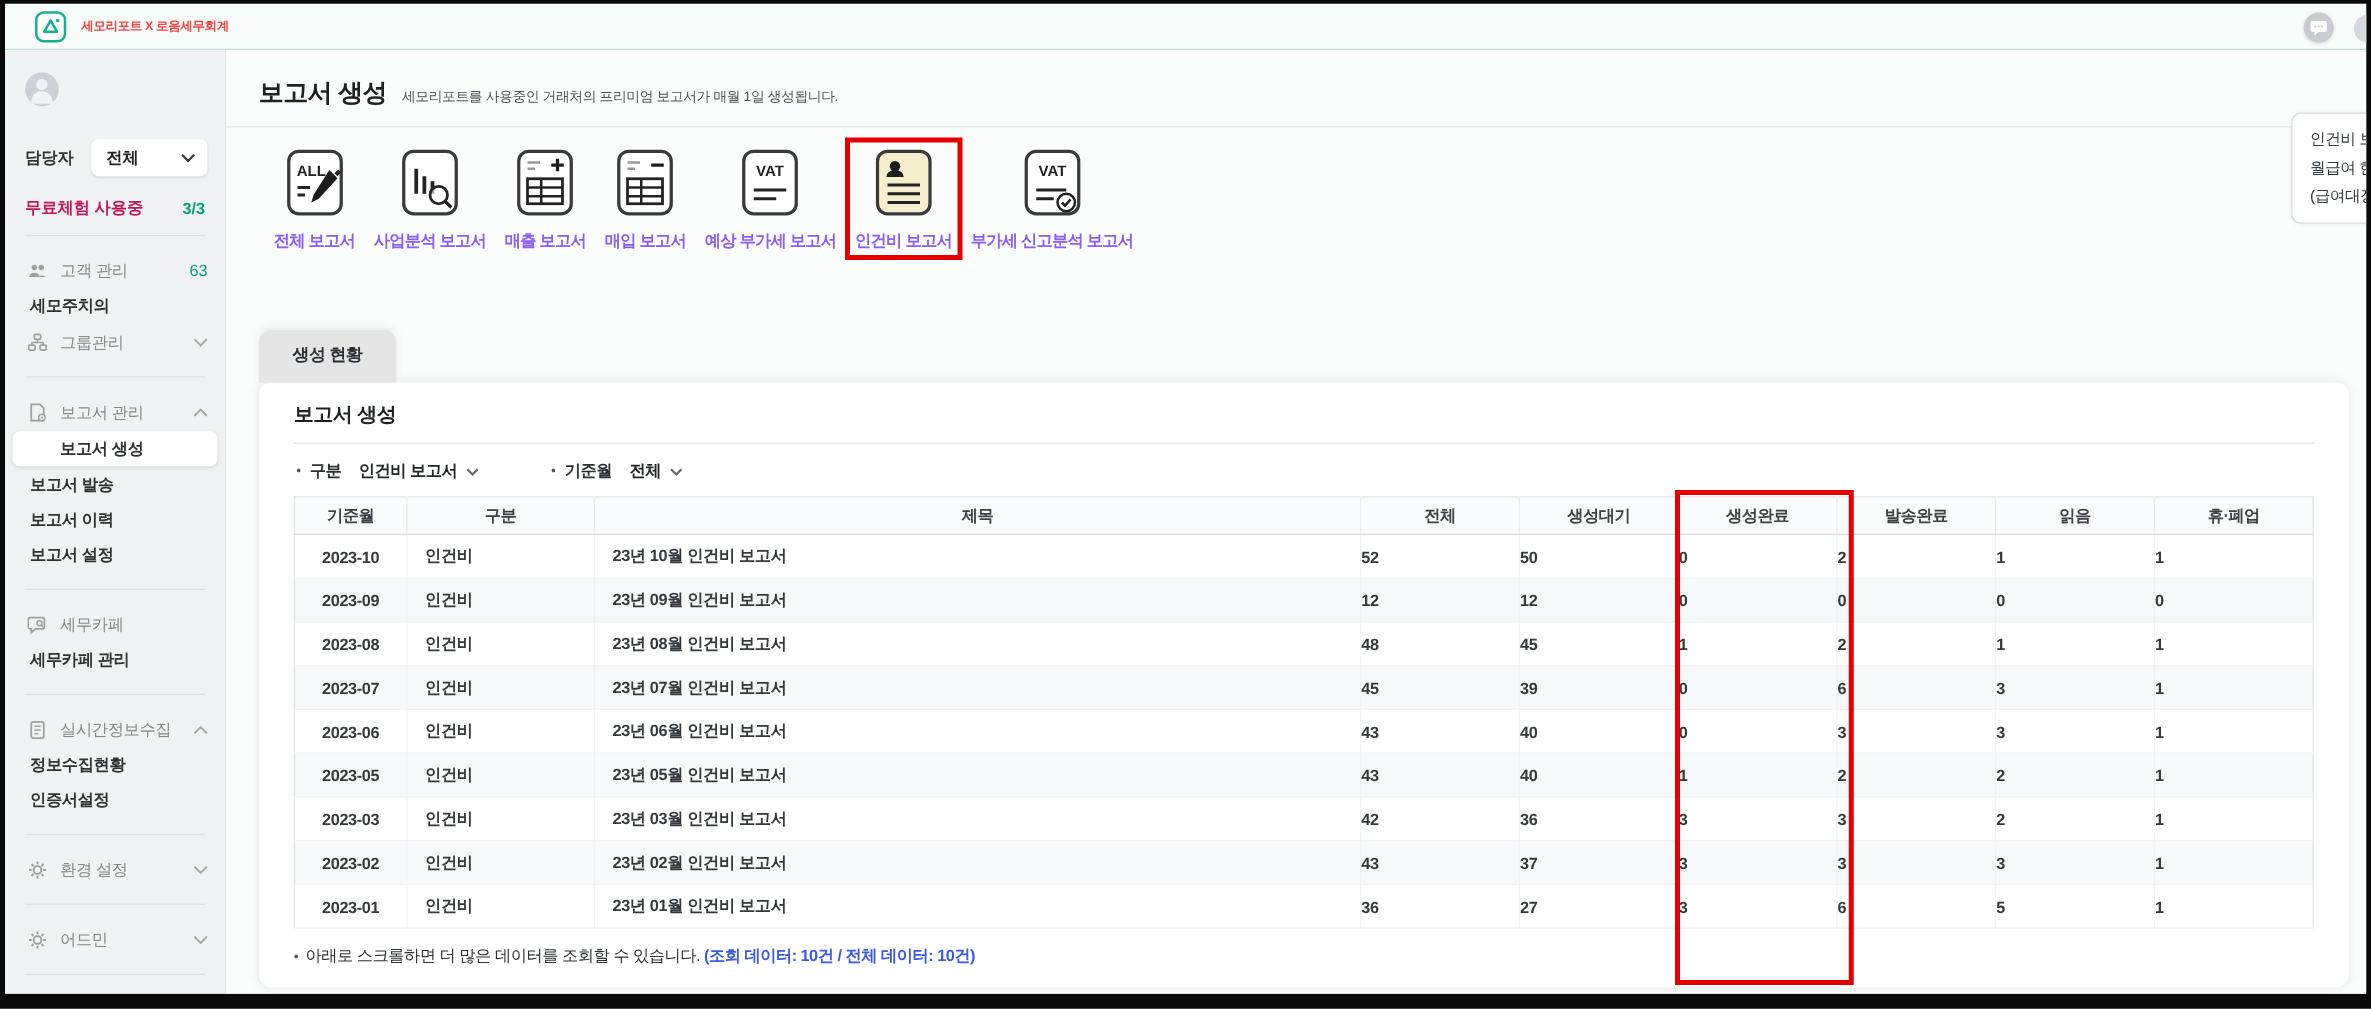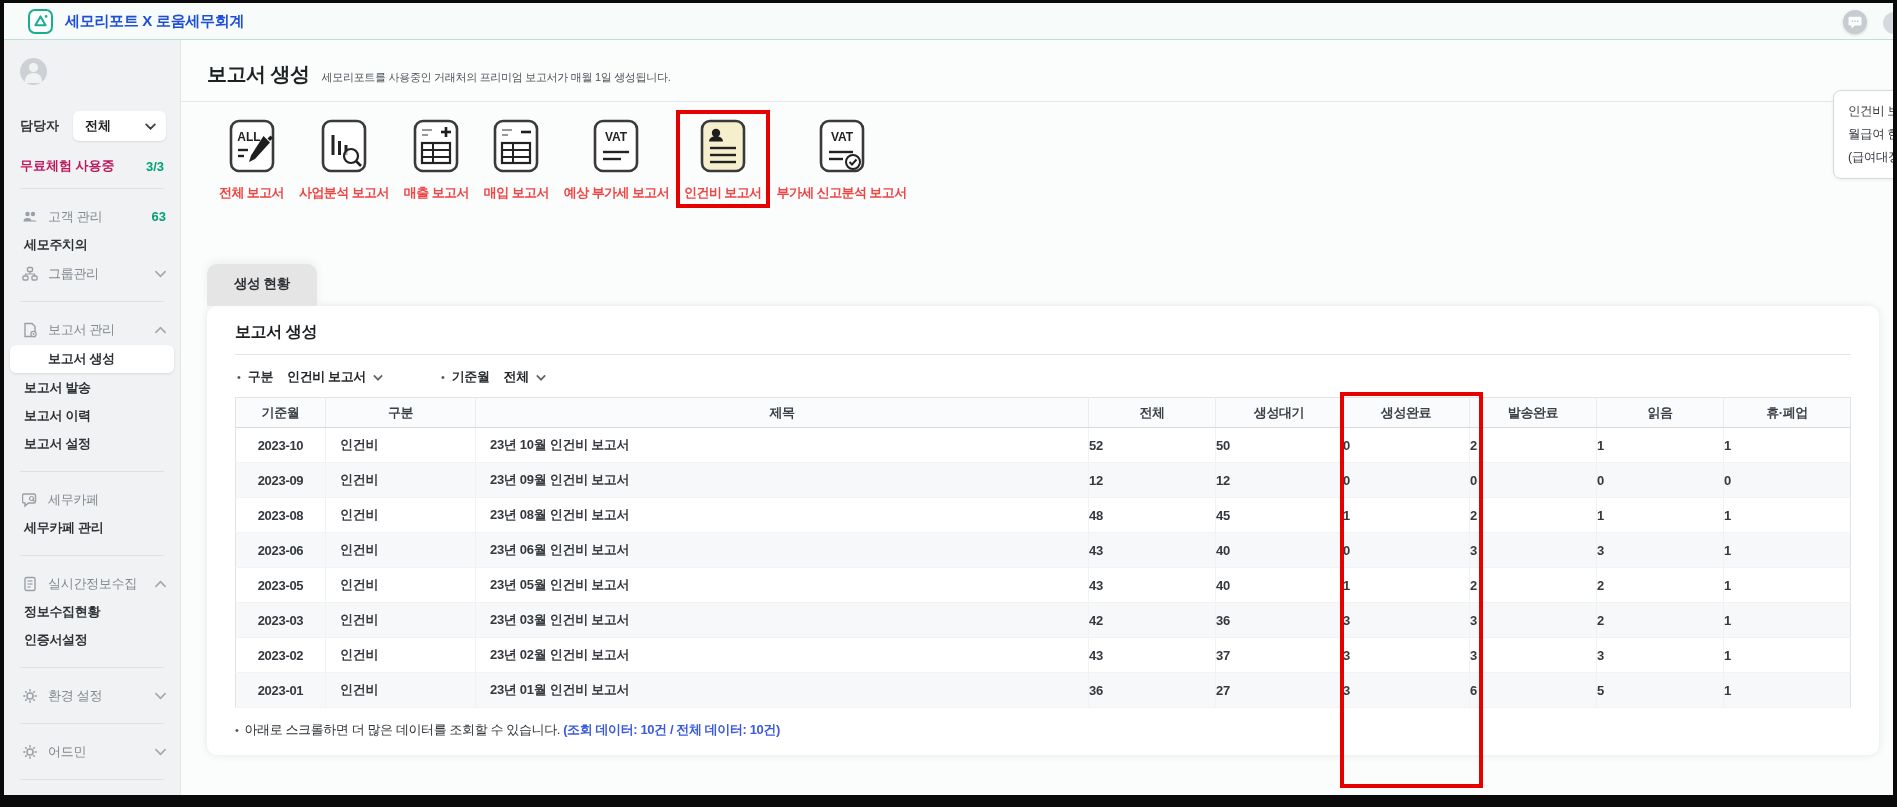--- a/index.html
+++ b/index.html
@@ -8,21 +8,21 @@
 
   .frame { position:relative; width:1897px; height:807px; background:#fff;
            border:3px solid #0a0a0a; border-left-width:4px; border-right-width:4px; border-bottom-width:12px;
            overflow:hidden; }
 
   
   .topbar { height:37px; background:#f7fbf9; border-bottom:1px solid #bfdfd4;
             display:flex; align-items:center; padding:0 18px 0 24px; position:relative; z-index:5; }
   .logo-box { width:25px; height:25px; border:2px solid #17b08e; border-radius:7px; background:#fff;
               display:flex; align-items:center; justify-content:center; }
-  .app-title { margin-left:12px; font-size:15px; font-weight:700; color:#1d4ed8; letter-spacing:-0.3px; }
+  .app-title { margin-left:12px; font-size:10px; font-weight:700; color:#ef4444; letter-spacing:-0.3px; }
   .chat-fab { position:absolute; right:26px; top:7px; width:24px; height:24px; border-radius:50%;
               background:#c7ccd1; display:flex; align-items:center; justify-content:center; cursor:pointer;
               box-shadow:0 1px 3px rgba(0,0,0,.15); }
   .chat-fab-partial { position:absolute; right:-12px; top:9px; width:22px; height:22px; border-radius:50%; background:#d6dade; }
 
   
   .body-row { display:flex; height:755px; }
 
   
   .sidebar { width:177px; background:#f1f2f4; border-right:1px solid #e2e4e6; padding-top:14px;
@@ -40,37 +40,37 @@
 
   .trial-row { display:flex; align-items:center; justify-content:space-between; padding:0 16px; margin:4px 0 0; }
   .trial-label { font-weight:700; color:#be185d; }
   .trial-count { font-weight:700; color:#00a077; }
 
   .side-divider { border-top:1px solid #dee0e3; margin:13px 16px; }
 
   .side-parent { display:flex; align-items:center; height:29px; padding:0 14px 0 18px; color:#82888e; cursor:pointer; }
   .side-parent .p-icon { width:16px; height:16px; margin-right:10px; flex:none; display:flex; }
   .side-parent .p-label { flex:1; font-weight:400; letter-spacing:-0.3px; }
-  .side-parent .p-badge { font-weight:700; color:#00a077; }
+  .side-parent .p-badge { font-weight:400; color:#00a077; }
   .side-child { display:flex; align-items:center; height:28px; padding-left:20px; font-weight:700; color:#2e3236;
                 letter-spacing:-0.3px; cursor:pointer; }
   .side-child.active { background:#fff; border-radius:6px; margin:1px 6px; padding-left:38px;
                        box-shadow:0 1px 3px rgba(0,0,0,.10); }
 
   
   .main { flex:1; position:relative; background:#fbfcfc; overflow:hidden; }
   .page-head { padding:21px 26px 13px; display:flex; align-items:baseline; }
   .page-title { font-size:20px; font-weight:700; color:#1d2124; letter-spacing:-0.5px; }
   .page-subtitle { margin-left:12px; font-size:11px; color:#4d5358; letter-spacing:-0.3px; }
   .head-divider { border:none; border-top:1px solid #e4e6e8; }
 
   .report-types { display:flex; gap:11px; padding:17px 16px 0 36px; align-items:flex-start; }
   .rt-item { display:flex; flex-direction:column; align-items:center; cursor:pointer; position:relative; padding:0 2px; }
   .rt-iconbox { width:46px; height:54px; display:flex; }
-  .rt-label { margin-top:11px; font-size:13px; font-weight:700; color:#ef4444; letter-spacing:-0.6px; white-space:nowrap; }
+  .rt-label { margin-top:11px; font-size:13px; font-weight:700; color:#8b5cf6; letter-spacing:-0.6px; white-space:nowrap; }
   .rt-redbox { position:absolute; left:-6px; right:-6px; top:-9px; bottom:-6px;
                border:4px solid #e60000; pointer-events:none; }
 
   .note-box { position:absolute; top:50px; right:-96px; width:156px; background:#fff;
               border:1px solid #d6d9dc; border-radius:8px; padding:9px 14px; box-shadow:0 1px 4px rgba(0,0,0,.06); }
   .note-box div { font-size:12.5px; color:#33383d; line-height:1.85; letter-spacing:-0.4px; white-space:nowrap; }
 
   .tab { display:inline-block; margin:62px 0 0 26px; padding:11px 27px 13px; background:#e5e5e5;
          border-radius:10px 10px 0 0; font-size:13.5px; font-weight:700; color:#2c3034;
          letter-spacing:-0.4px; box-shadow:0 -3px 8px rgba(0,0,0,.06); position:relative; z-index:2; cursor:pointer; }
@@ -493,20 +493,31 @@
                 <td class="c-type">인건비</td>
                 <td class="c-title">23년 08월 인건비 보고서</td>
                 <td class="c-num">48</td>
                 <td class="c-num col-red">45</td>
                 <td class="c-num col-blue">1</td>
                 <td class="c-num">2</td>
                 <td class="c-num">1</td>
                 <td class="c-num">1</td>
               </tr>
               <tr>
+                <td class="c-month">2023-07</td>
+                <td class="c-type">인건비</td>
+                <td class="c-title">23년 07월 인건비 보고서</td>
+                <td class="c-num">45</td>
+                <td class="c-num col-red">39</td>
+                <td class="c-num col-blue">0</td>
+                <td class="c-num">6</td>
+                <td class="c-num">3</td>
+                <td class="c-num">1</td>
+              </tr>
+              <tr>
                 <td class="c-month">2023-06</td>
                 <td class="c-type">인건비</td>
                 <td class="c-title">23년 06월 인건비 보고서</td>
                 <td class="c-num">43</td>
                 <td class="c-num col-red">40</td>
                 <td class="c-num col-blue">0</td>
                 <td class="c-num">3</td>
                 <td class="c-num">3</td>
                 <td class="c-num">1</td>
               </tr>

